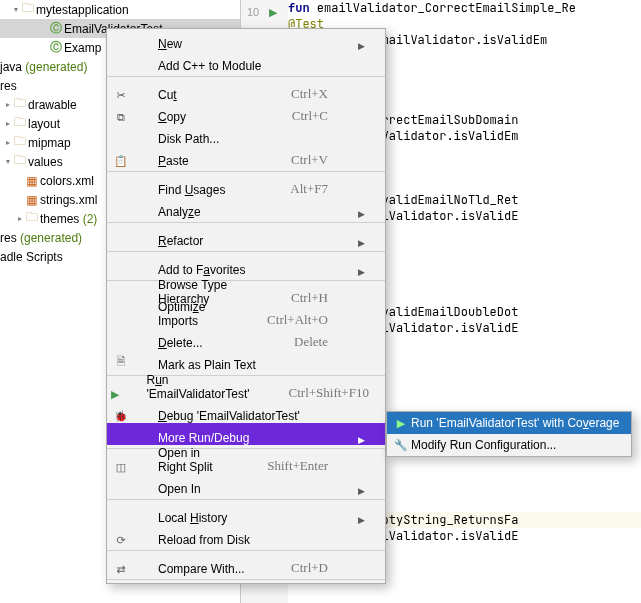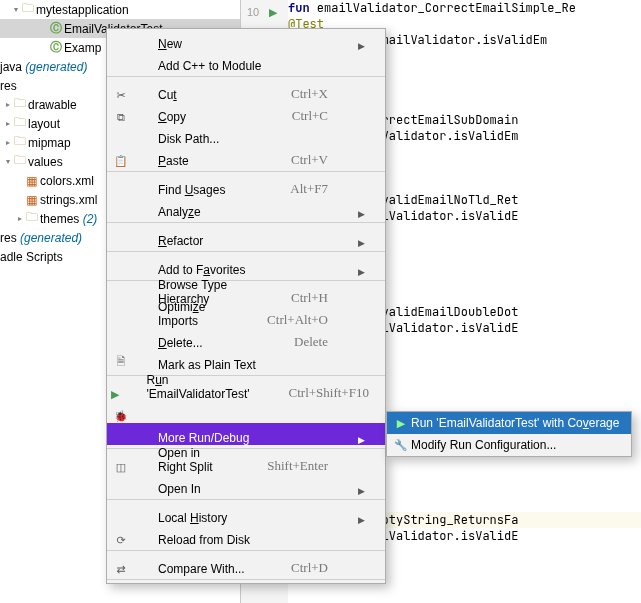--- a/index.html
+++ b/index.html
@@ -27,21 +27,21 @@
     align-items: center;
     height: 19px;
     white-space: nowrap;
   }
   .tree .row.sel { background: #d5d5d5; }
   .tree .caret { width: 8px; text-align: center; color: #808080; font-size: 8px; display:inline-block;}
   .tree .ico { width: 16px; text-align: center; font-size: 12px; }
   .folder { color: #b08a3e; }
   .kfile { color: #6aa84f; font-weight: bold; }
   .xfile { color: #c55a11; }
-  .muted { color: #0369a1; font-style: italic; }
+  .muted { color: #4d7c0f; }
   
   .gutter-col {
     position: absolute;
     left: 240px; top: 0;
     width: 48px; height: 603px;
     border-left: 1px solid #c9c9c9;
     background: #f4f4f4;
   }
   .gutter-col .ln { position: absolute; top: 6px; left: 6px; color: #9e9e9e; font-size: 11px; text-align: center;}
   .gutter-col .play { position: absolute; top: 6px; left: 28px; color: #499c54; font-size: 11px;}
@@ -300,20 +300,21 @@
   </div>
   <div class="sep"></div>
   <div class="item cursor">
     <span class="icon-slot" style="color:#499c54">▶</span>
     <span class="lbl">R<u class="m">u</u>n 'EmailValidatorTest'</span>
     <span class="sc">Ctrl+Shift+F10</span>
       <span class="arw"></span>
   </div>
   <div class="item cursor">
     <span class="icon-slot" style="color:#499c54">🐞</span>
+    <span class="lbl"><u class="m">D</u>ebug 'EmailValidatorTest'</span>
       <span class="arw"></span>
   </div>
   <div class="item cursor highlight">
     <span class="icon-slot"></span>
     <span class="lbl">More Run/Debug</span>
     <span class="arw">▶</span>
   </div>
   <div class="sep"></div>
   <div class="item cursor">
     <span class="icon-slot">◫</span>

